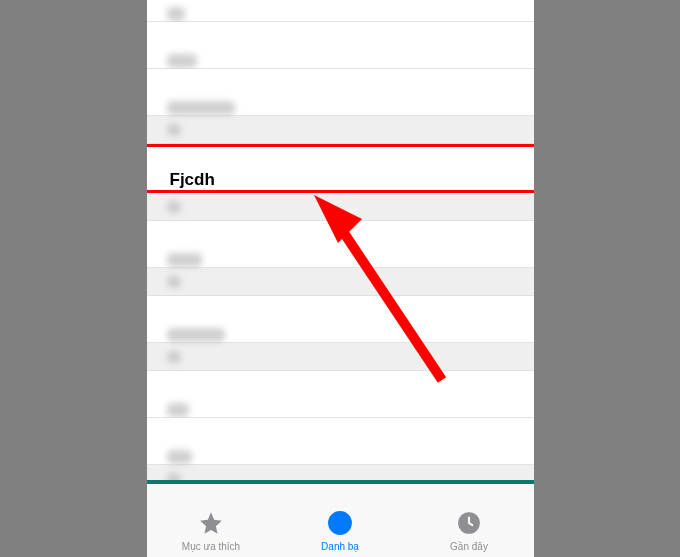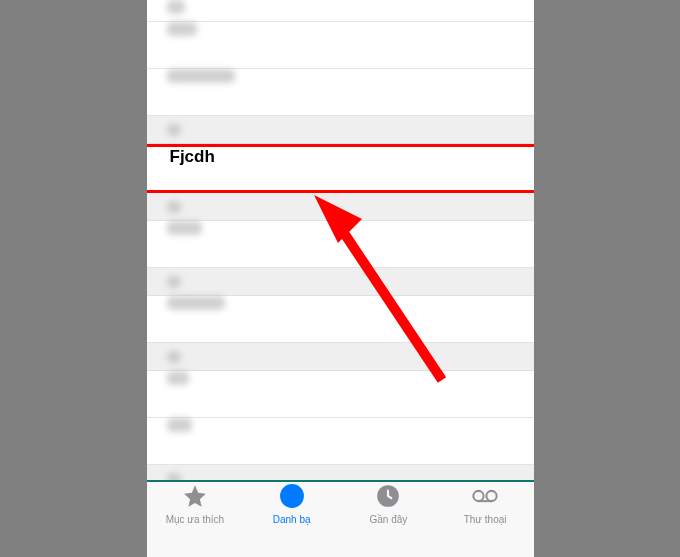--- a/index.html
+++ b/index.html
@@ -26,21 +26,21 @@
   left: 0;
   right: 0;
   bottom: 77px;
   overflow: hidden;
   background: #fff;
 }
 .contact-row {
   height: 47px;
   border-bottom: 1px solid #e3e3e3;
   display: flex;
-  align-items: flex-start;
+  align-items: flex-end;
   padding-left: 20px;
   background: #fff;
   position: relative;
 }
 .blurred-text {
   background: #bdbdbd;
   border-radius: 5px;
   height: 14px;
   filter: blur(3px);
   opacity: 0.7;
@@ -89,25 +89,25 @@
   font-size: 9px;
   color: #007aff;
 }
 .tab-bar {
   position: absolute;
   bottom: 0;
   left: 0;
   right: 0;
   height: 77px;
   background: #f8f8f8;
-  border-top: 2px solid #0f766e;
+  border-top: 4px solid #0f766e;
   display: flex;
   justify-content: space-around;
   align-items: flex-start;
-  padding-top: 0;
+  padding-top: 25px;
 }
 .tab-item {
   display: flex;
   flex-direction: column;
   align-items: center;
   gap: 4px;
   width: 75px;
   cursor: pointer;
 }
 .tab-icon {
@@ -218,25 +218,15 @@
     </div>
     <div class="tab-item">
       <div class="tab-icon">
         <svg width="26" height="26" viewBox="0 0 24 24" fill="#8e8e93">
             <circle cx="12" cy="12" r="10"></circle>
             <path d="M12 7v5l3 2" stroke="#f8f8f8" stroke-width="2" fill="none" stroke-linecap="round"></path>
           </svg>
       </div>
       <span class="tab-label">Gần đây</span>
     </div>
-    <div class="tab-item">
-      <div class="tab-icon">
-        <svg width="30" height="26" viewBox="0 0 30 24" fill="none" stroke="#8e8e93" stroke-width="2.2">
-            <circle cx="8" cy="12" r="5.5"></circle>
-            <circle cx="22" cy="12" r="5.5"></circle>
-            <line x1="8" y1="17.5" x2="22" y2="17.5"></line>
-          </svg>
-      </div>
-      <span class="tab-label">Thư thoại</span>
-    </div>
   </div>
 
 </div>
 
 </body></html>

